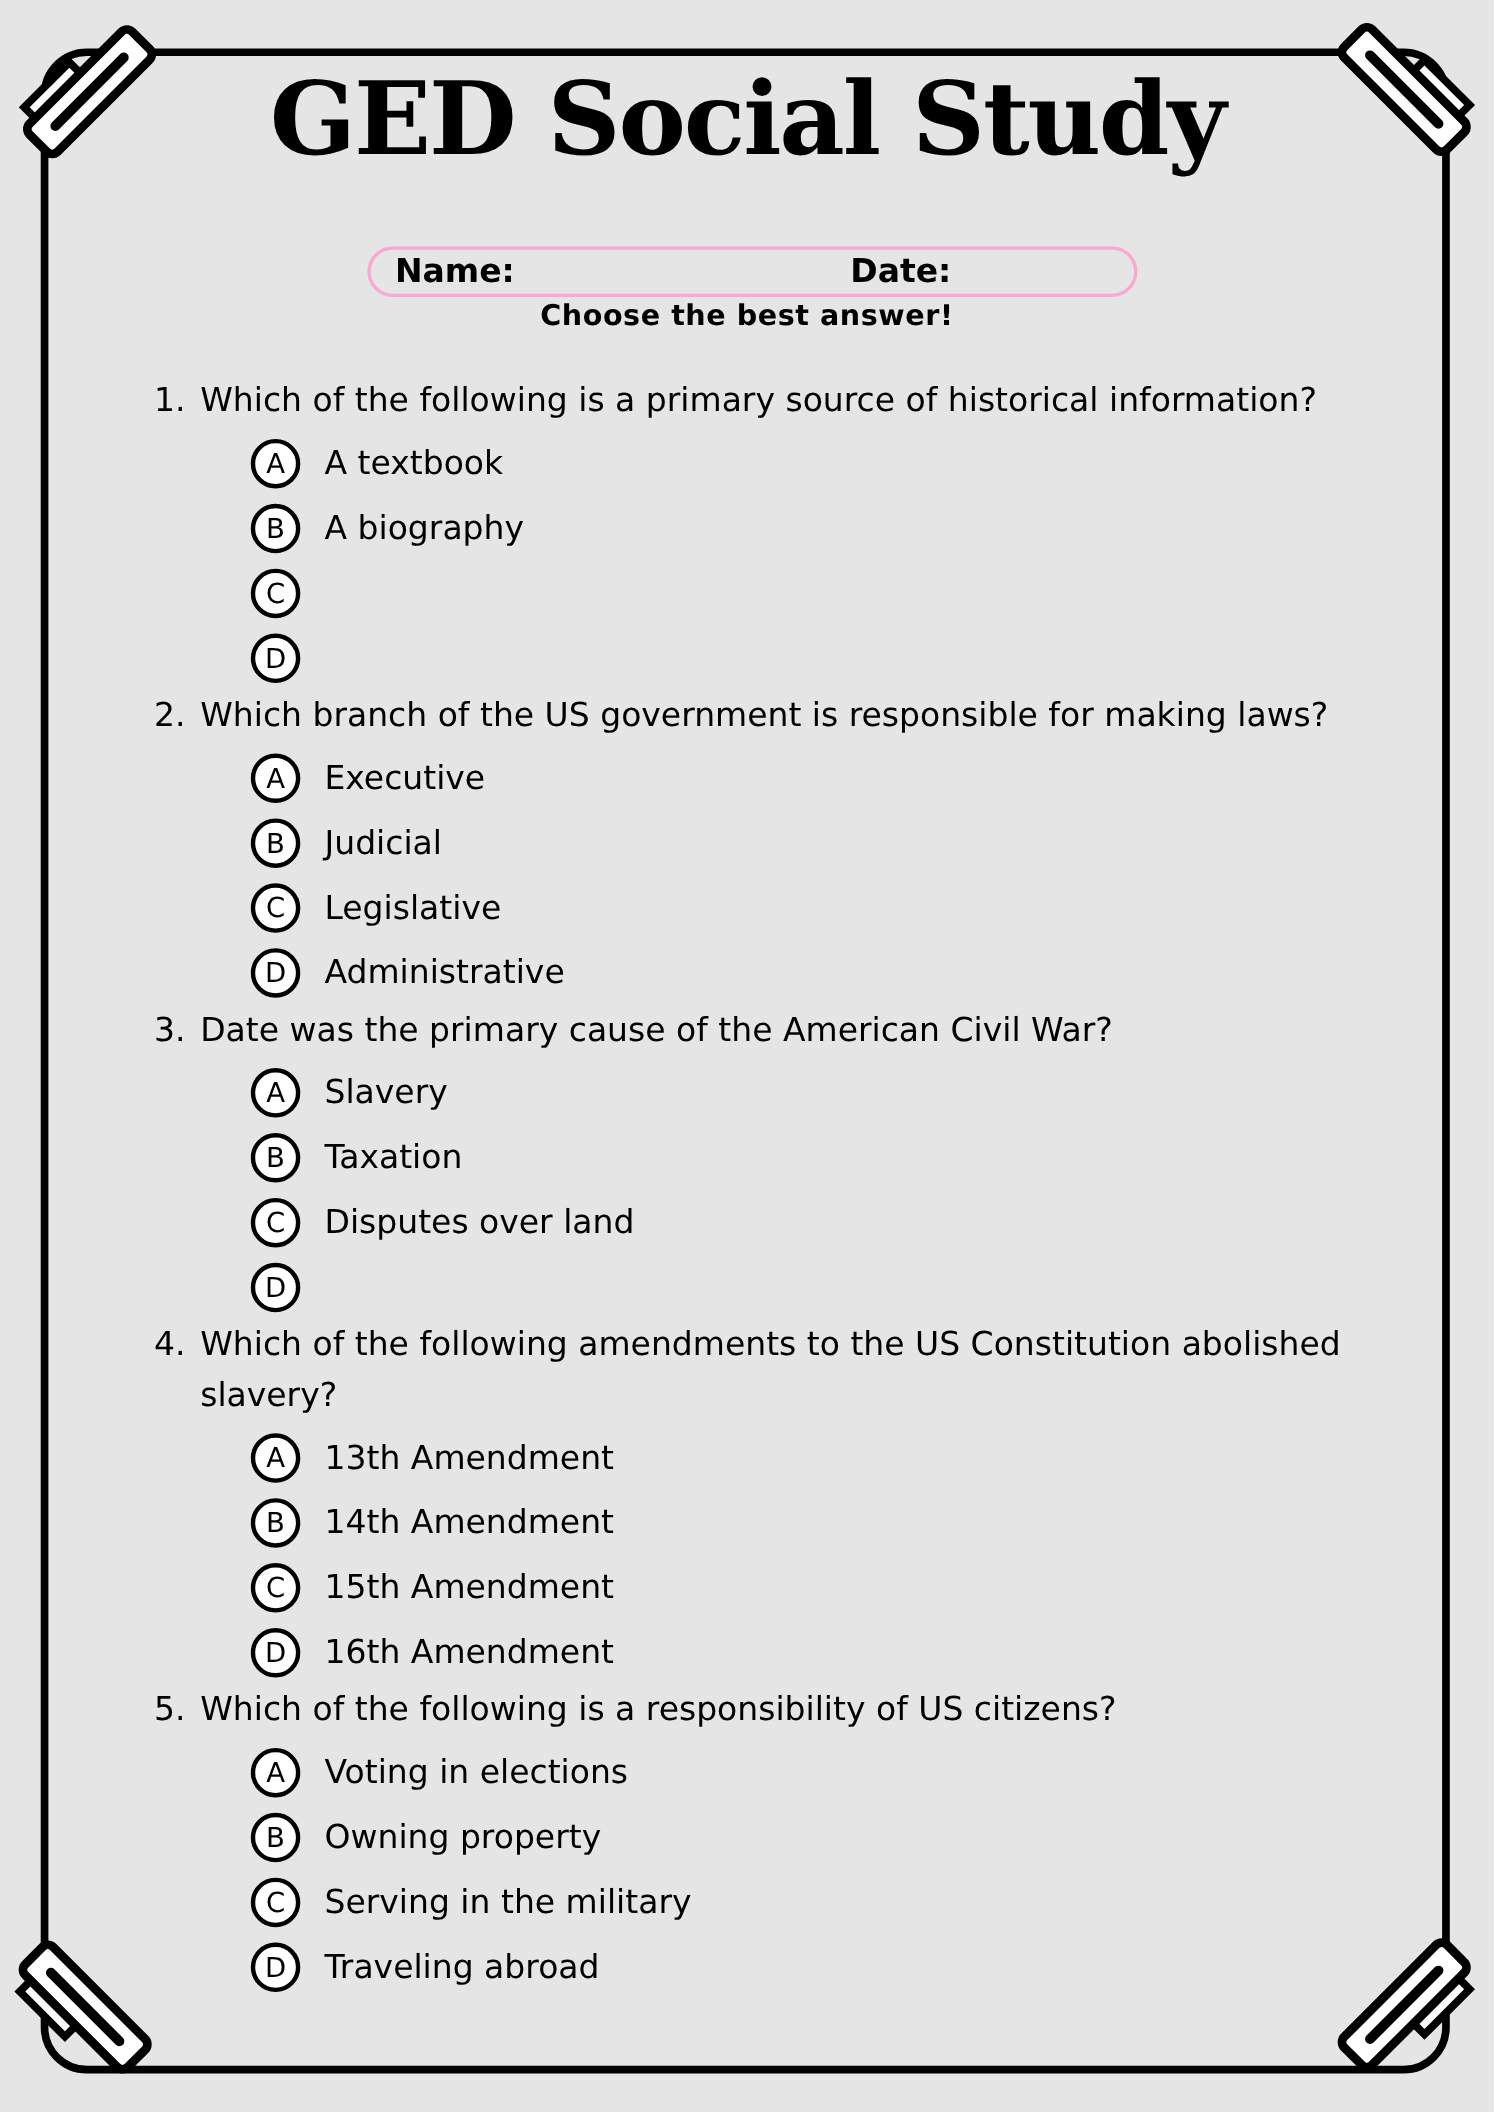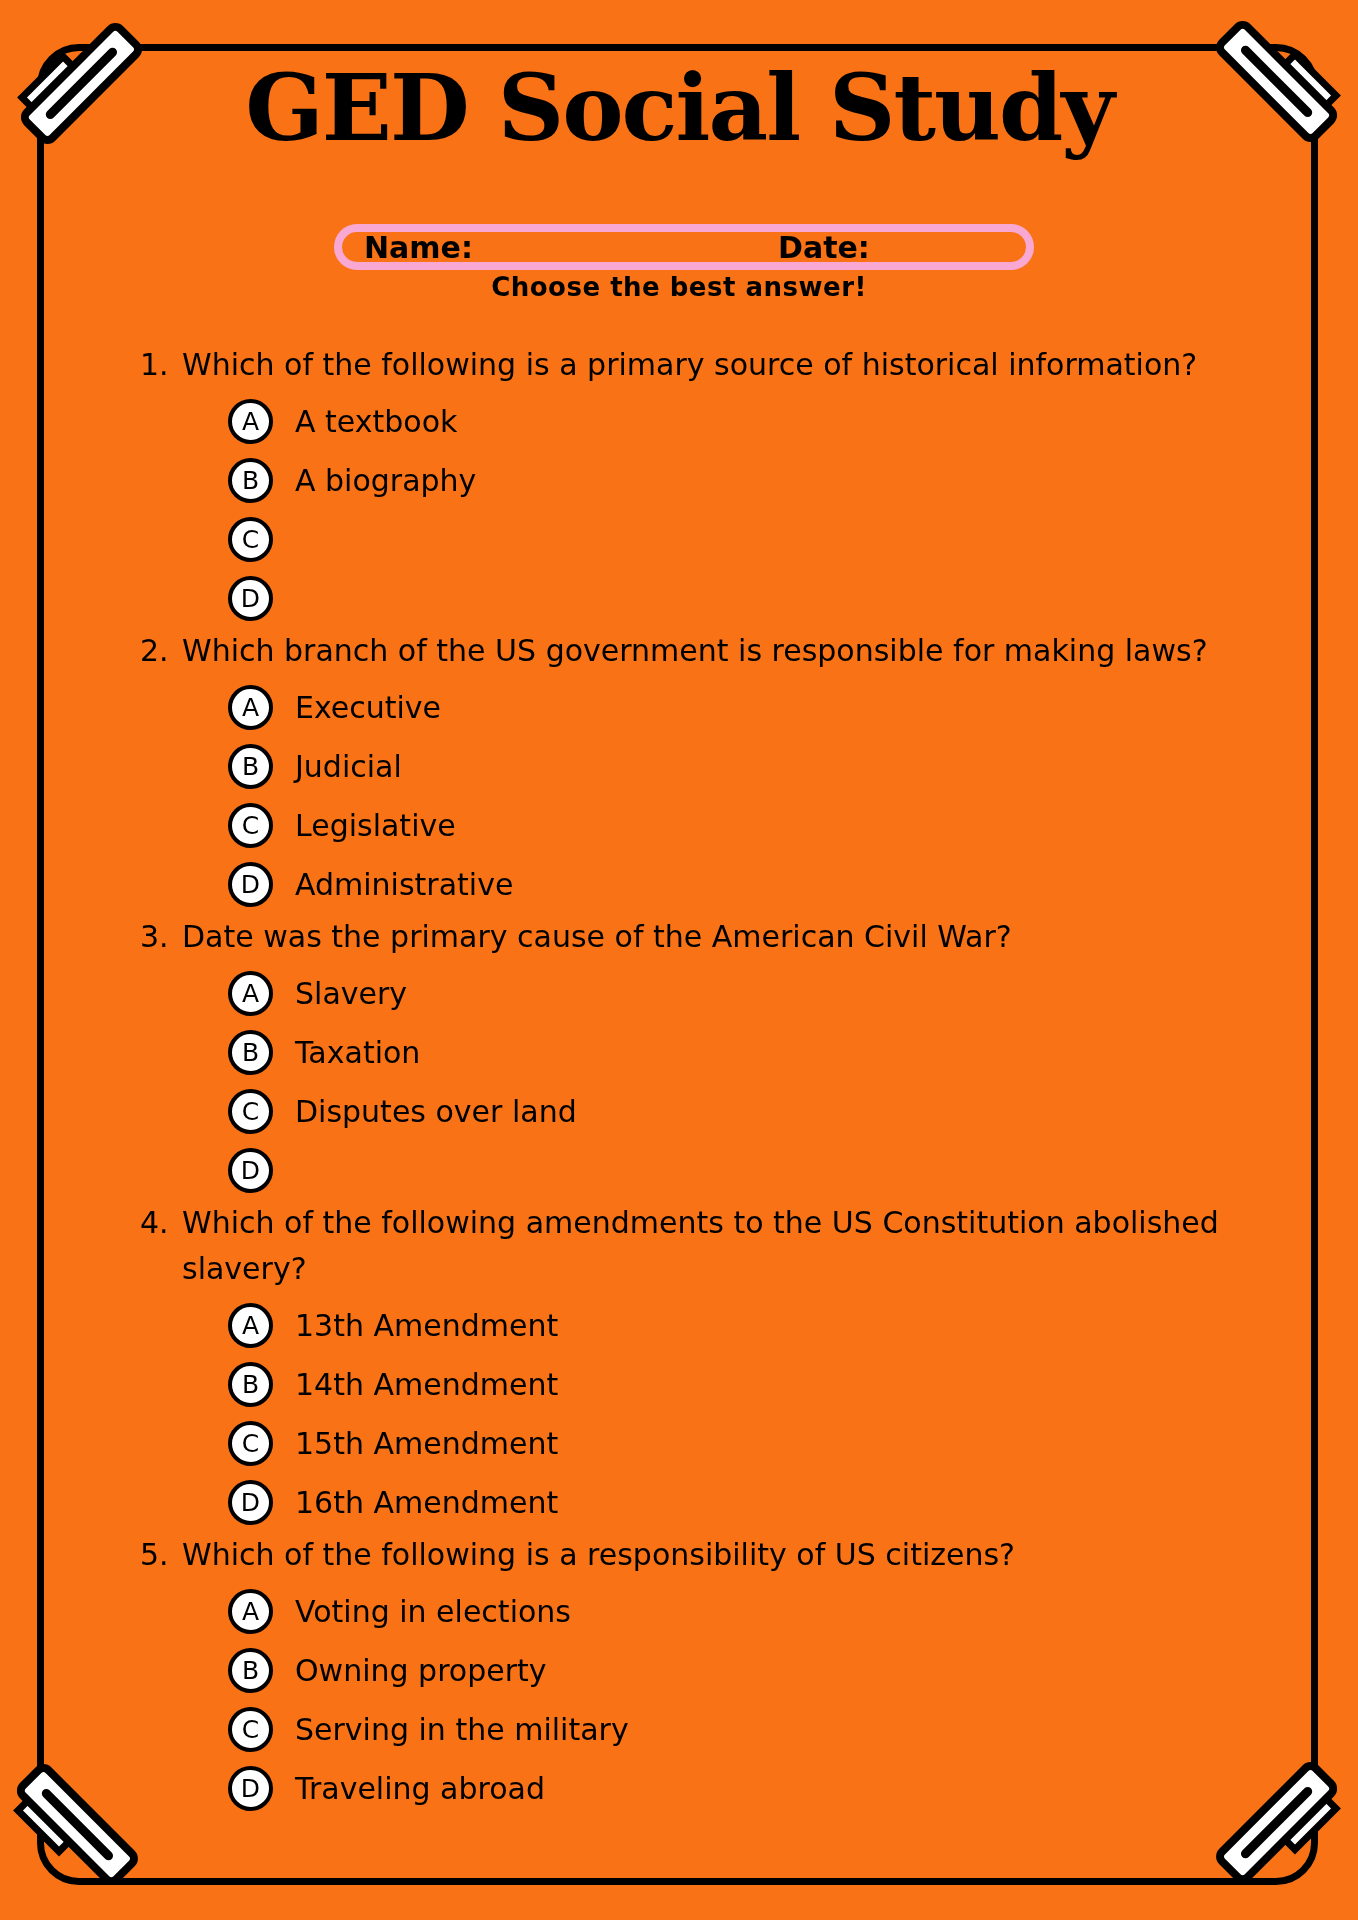--- a/index.html
+++ b/index.html
@@ -1,20 +1,20 @@
 <!DOCTYPE html>
 <html><head>
 <meta charset="utf-8">
 <style>
   html, body { margin: 0; padding: 0; background: #ffffff; }
   .page {
     position: relative;
     width: 1358px;
     height: 1920px;
-    background: #f97316;
+    background: #e5e5e5;
     color: #000000;
     font-family: "DejaVu Sans", sans-serif;
     overflow: hidden;
   }
   .frame {
     position: absolute;
     left: 37px; top: 44px;
     width: 1281px; height: 1841px;
     border: 7px solid #000;
     border-radius: 42px;
@@ -33,21 +33,21 @@
     font-family: "DejaVu Serif", serif;
     font-weight: bold;
     font-size: 92px;
     letter-spacing: -2px;
     line-height: 1.1;
   }
   .name-date-pill {
     position: absolute;
     left: 334px; top: 224px;
     width: 700px; height: 46px;
-    border: 8px solid #f9a8d4;
+    border: 3px solid #f9a8d4;
     border-radius: 26px;
     box-sizing: border-box;
   }
   .pill-label {
     position: absolute;
     top: 50%; transform: translateY(-50%);
     font-size: 30px;
     font-weight: 600;
     white-space: nowrap;
   }

